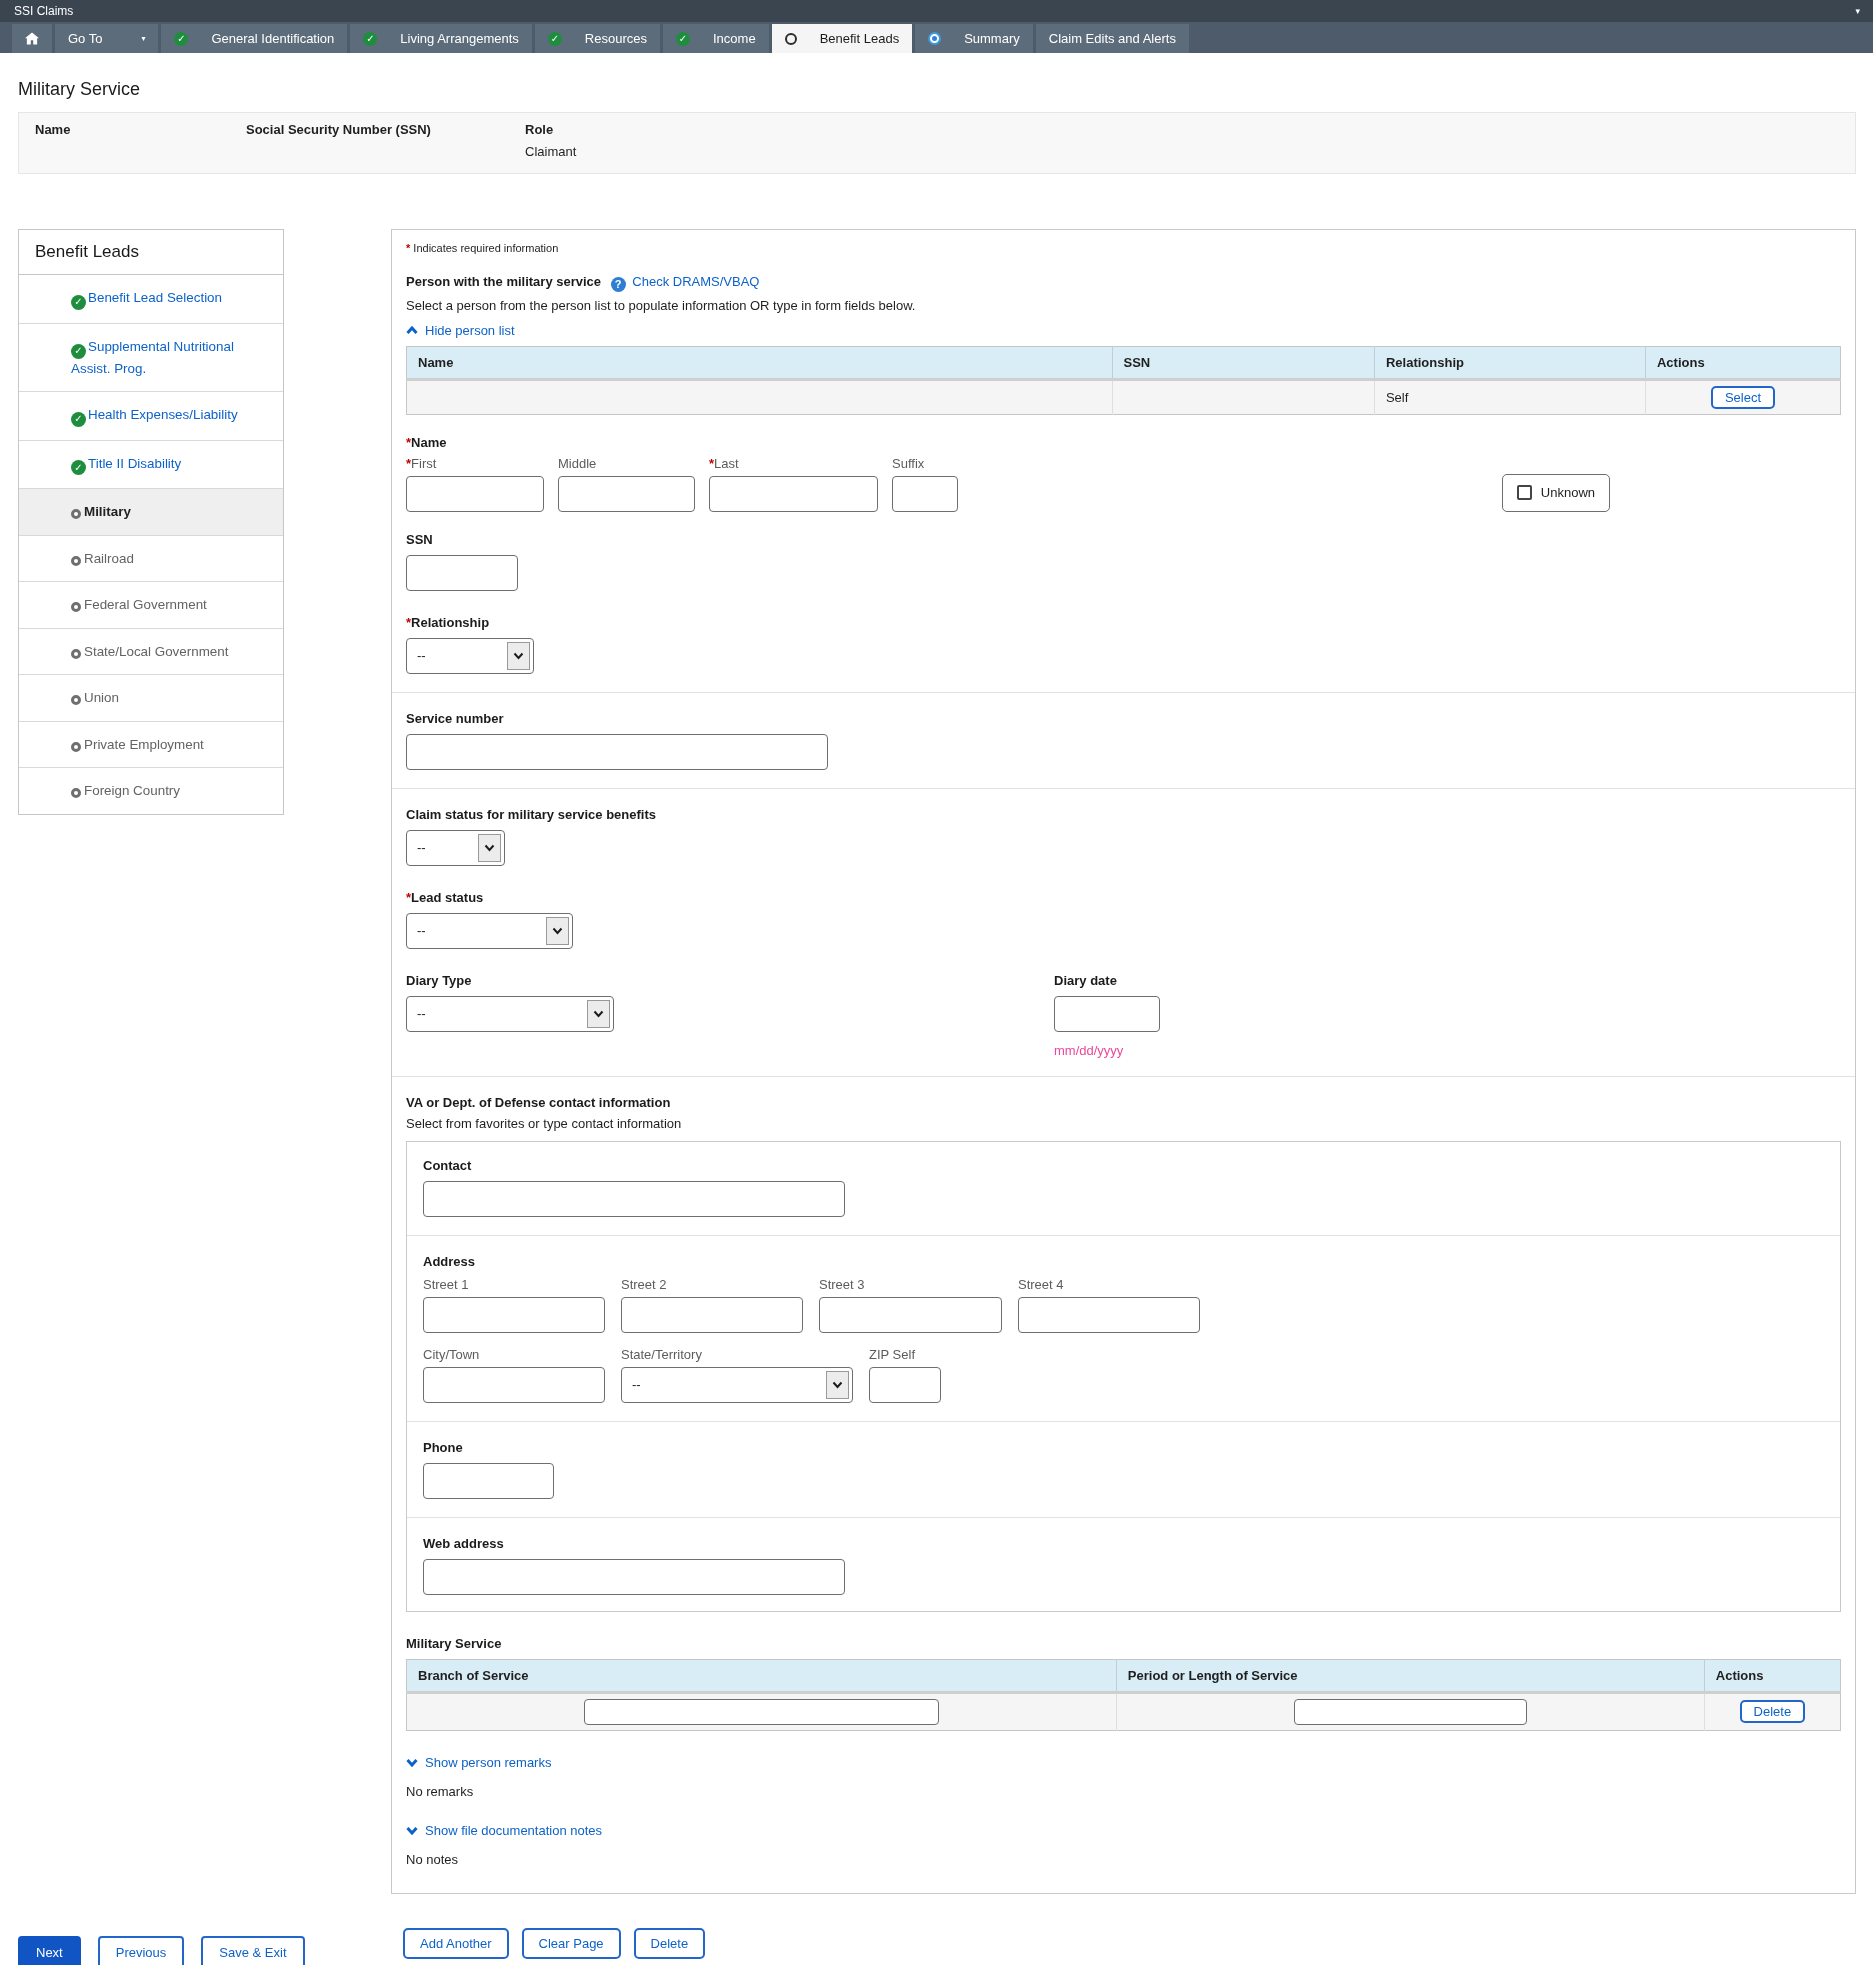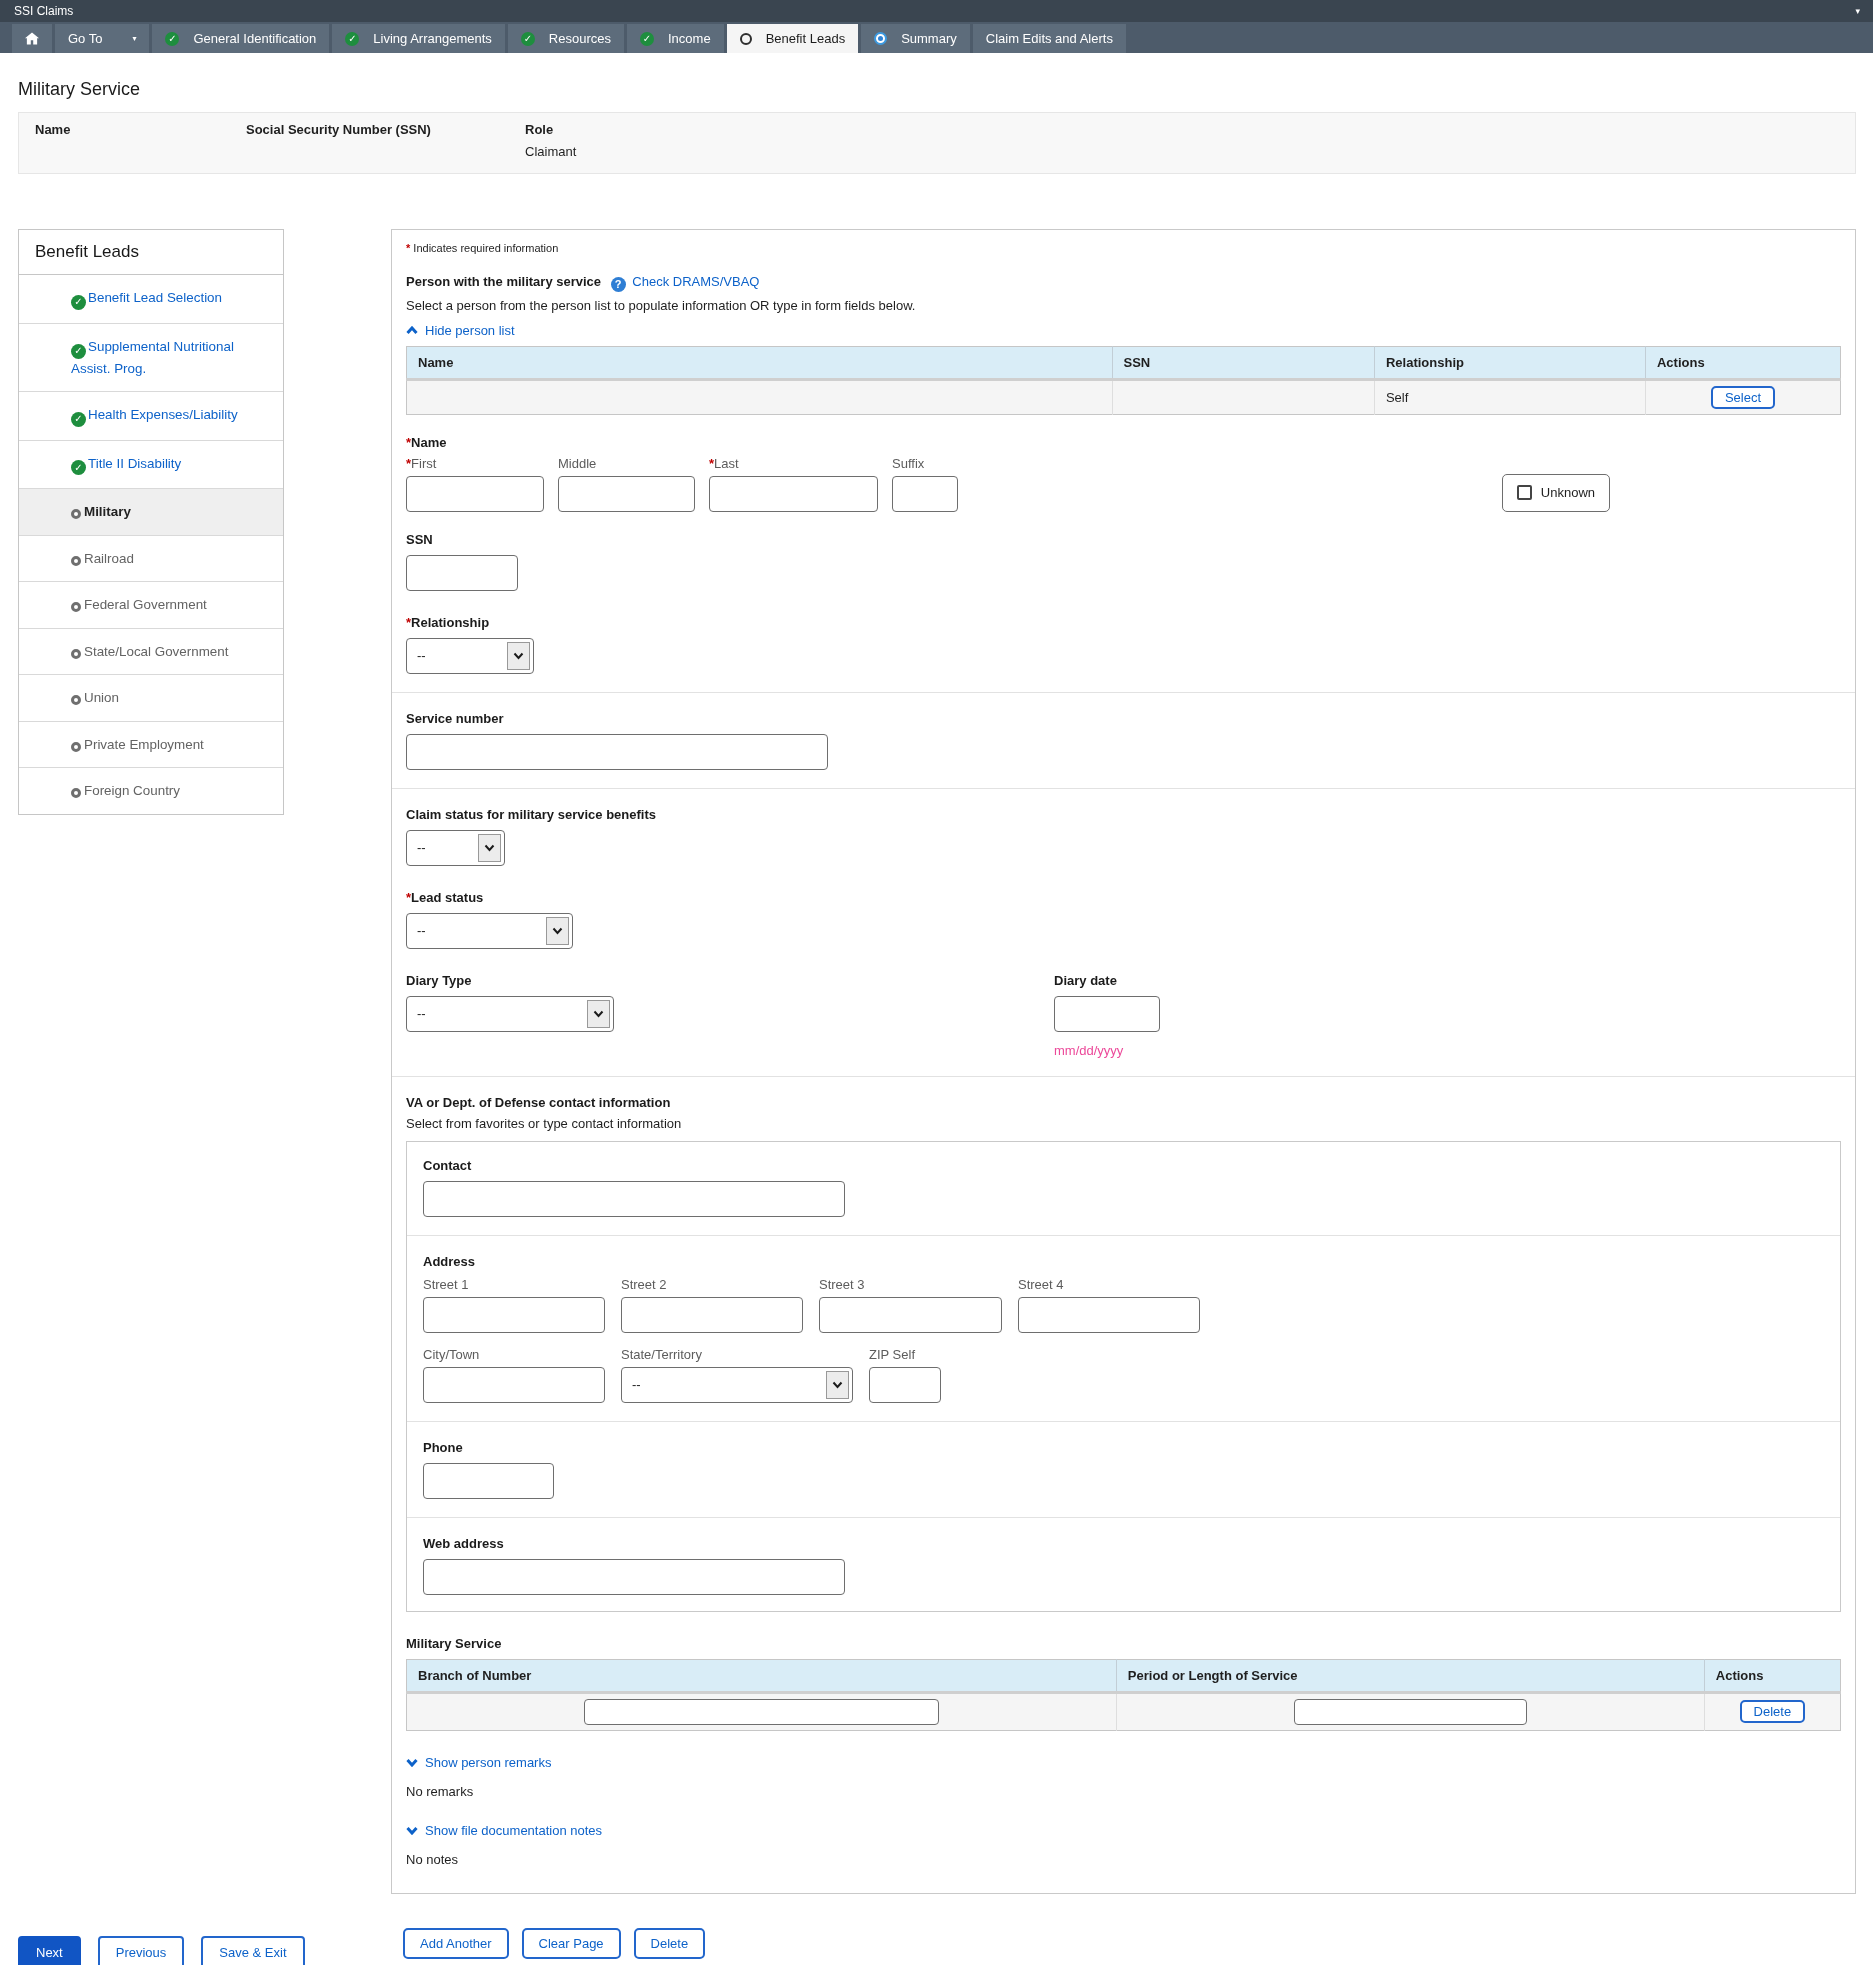--- a/index.html
+++ b/index.html
@@ -6,21 +6,21 @@
   html,body { margin:0; padding:0; }
   body {
     width:1874px; height:1965px; overflow:hidden; position:relative;
     font-family:"Liberation Sans","DejaVu Sans",sans-serif;
     font-size:13px; color:#1f1f1f; background:#fff;
   }
   
   .topbar { height:22px; background:#3a4550; color:#fff; display:flex; align-items:center; padding:0 14px; font-size:12px; }
   .topbar-caret { margin-left:auto; font-size:9px; cursor:default; }
   .navbar { height:31px; background:#4d5b6a; display:flex; align-items:flex-end; padding:0 0 0 12px; gap:3px; }
-  .nav-btn { height:29px; background:#5d6c7b; color:#fff; display:inline-flex; align-items:center; gap:14px; padding:0 13px; font-size:13px; white-space:nowrap; cursor:default; }
+  .nav-btn { height:29px; background:#5d6c7b; color:#fff; display:inline-flex; align-items:center; gap:23px; padding:0 13px; font-size:13px; white-space:nowrap; cursor:default; }
   .nav-btn.home { width:40px; justify-content:center; }
   .nav-btn.active { background:#f5f5f5; color:#1c1c1c; }
   .nav-dd { font-size:8px; margin-left:16px; }
   .ic-check { width:14px; height:14px; border-radius:50%; background:#1e8e3e; color:#fff; font-size:10px; font-weight:bold; display:inline-flex; align-items:center; justify-content:center; line-height:1; flex:none; }
   .ic-open { width:12px; height:12px; border-radius:50%; border:2px solid #2e2e2e; display:inline-block; background:transparent; flex:none; }
   .ic-target { width:13px; height:13px; border-radius:50%; border:2px solid #3d9ae0; display:inline-flex; align-items:center; justify-content:center; background:#fff; flex:none; }
   .ic-target i { width:5px; height:5px; border-radius:50%; background:#2f83d6; display:block; }
   
   .page-title { font-size:18px; font-weight:400; margin:26px 0 12px 18px; color:#1b1b1b; }
   .person-header { margin:0 18px; background:#f8f8f8; border:1px solid #e6e6e6; padding:9px 16px 14px; display:flex; }
@@ -371,21 +371,21 @@
       <div class="grp mt24">
         <span class="sec-label">Military Service</span>
         <table class="tbl">
           <colgroup>
               <col style="width:49.5%">
               <col style="width:41%">
               <col style="width:9.5%">
             </colgroup>
           <thead>
             <tr>
-              <th>Branch of Number</th>
+              <th>Branch of Service</th>
               <th>Period or Length of Service</th>
               <th>Actions</th>
             </tr>
           </thead>
           <tbody>
             <tr>
               <td class="td-center"><input type="text" class="inp inp-row" style="width: 355px;"></td>
               <td class="td-center"><input type="text" class="inp inp-row" style="width: 233px;"></td>
               <td><button class="btn btn-sm">Delete</button></td>
             </tr>

